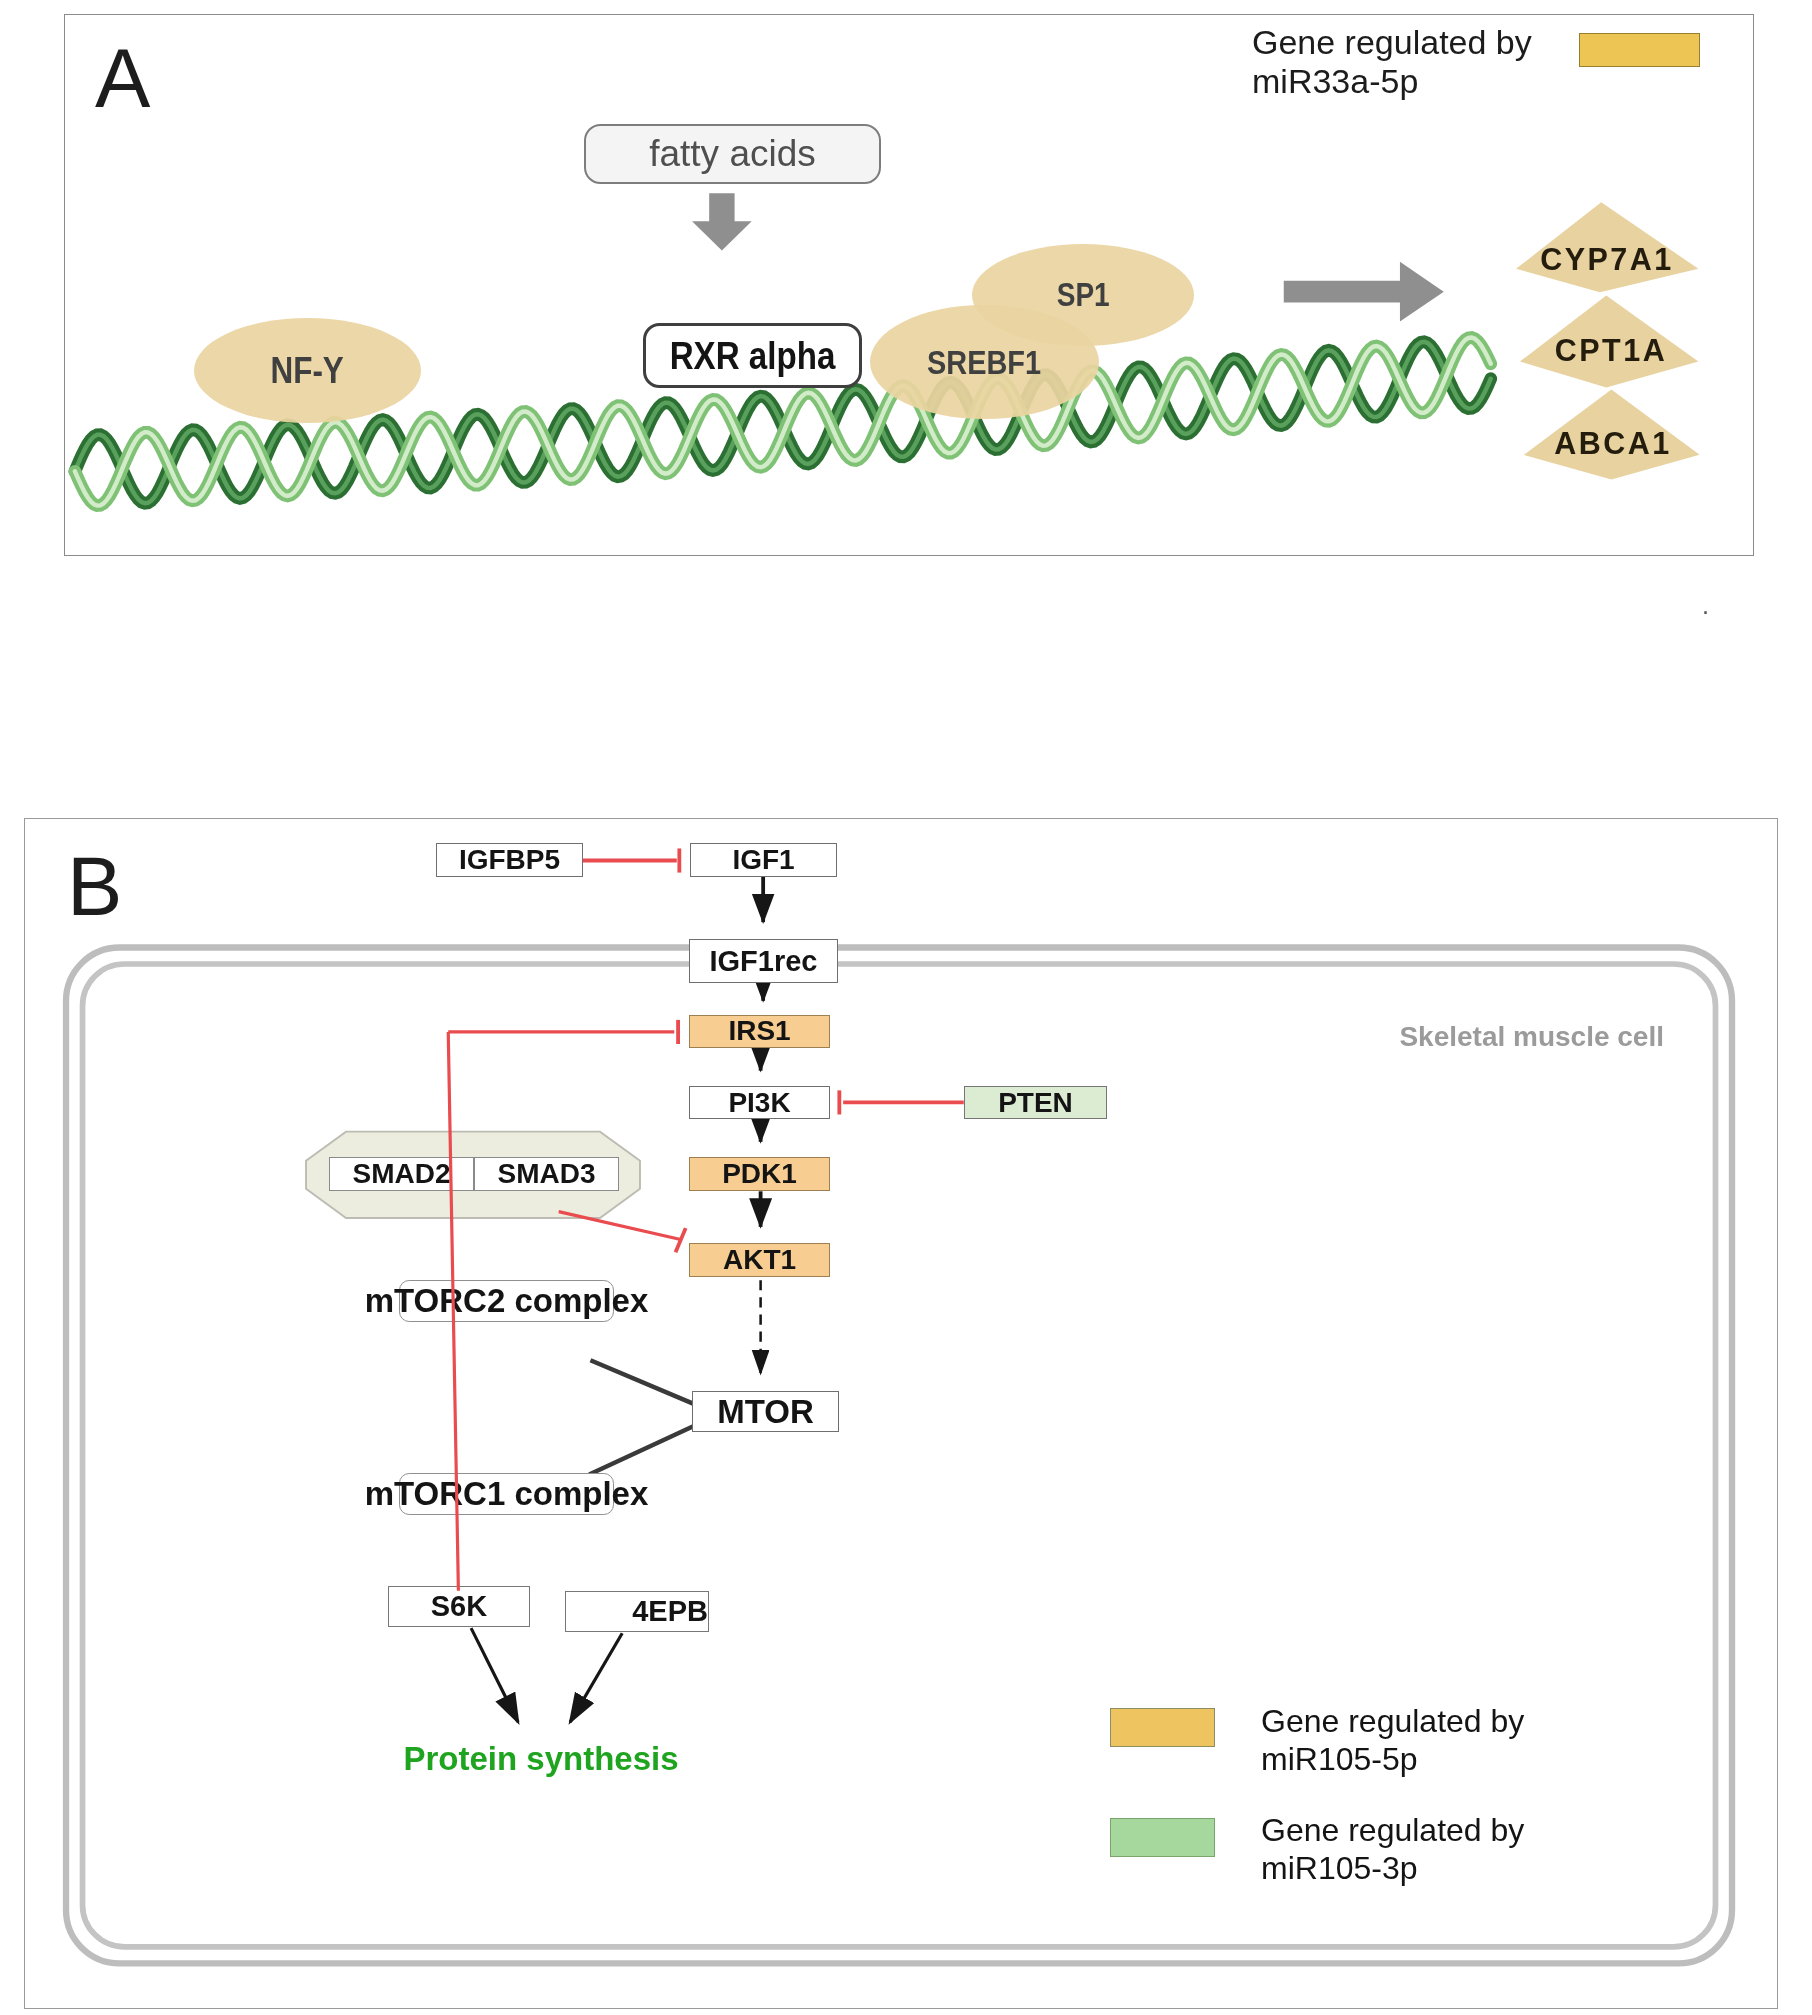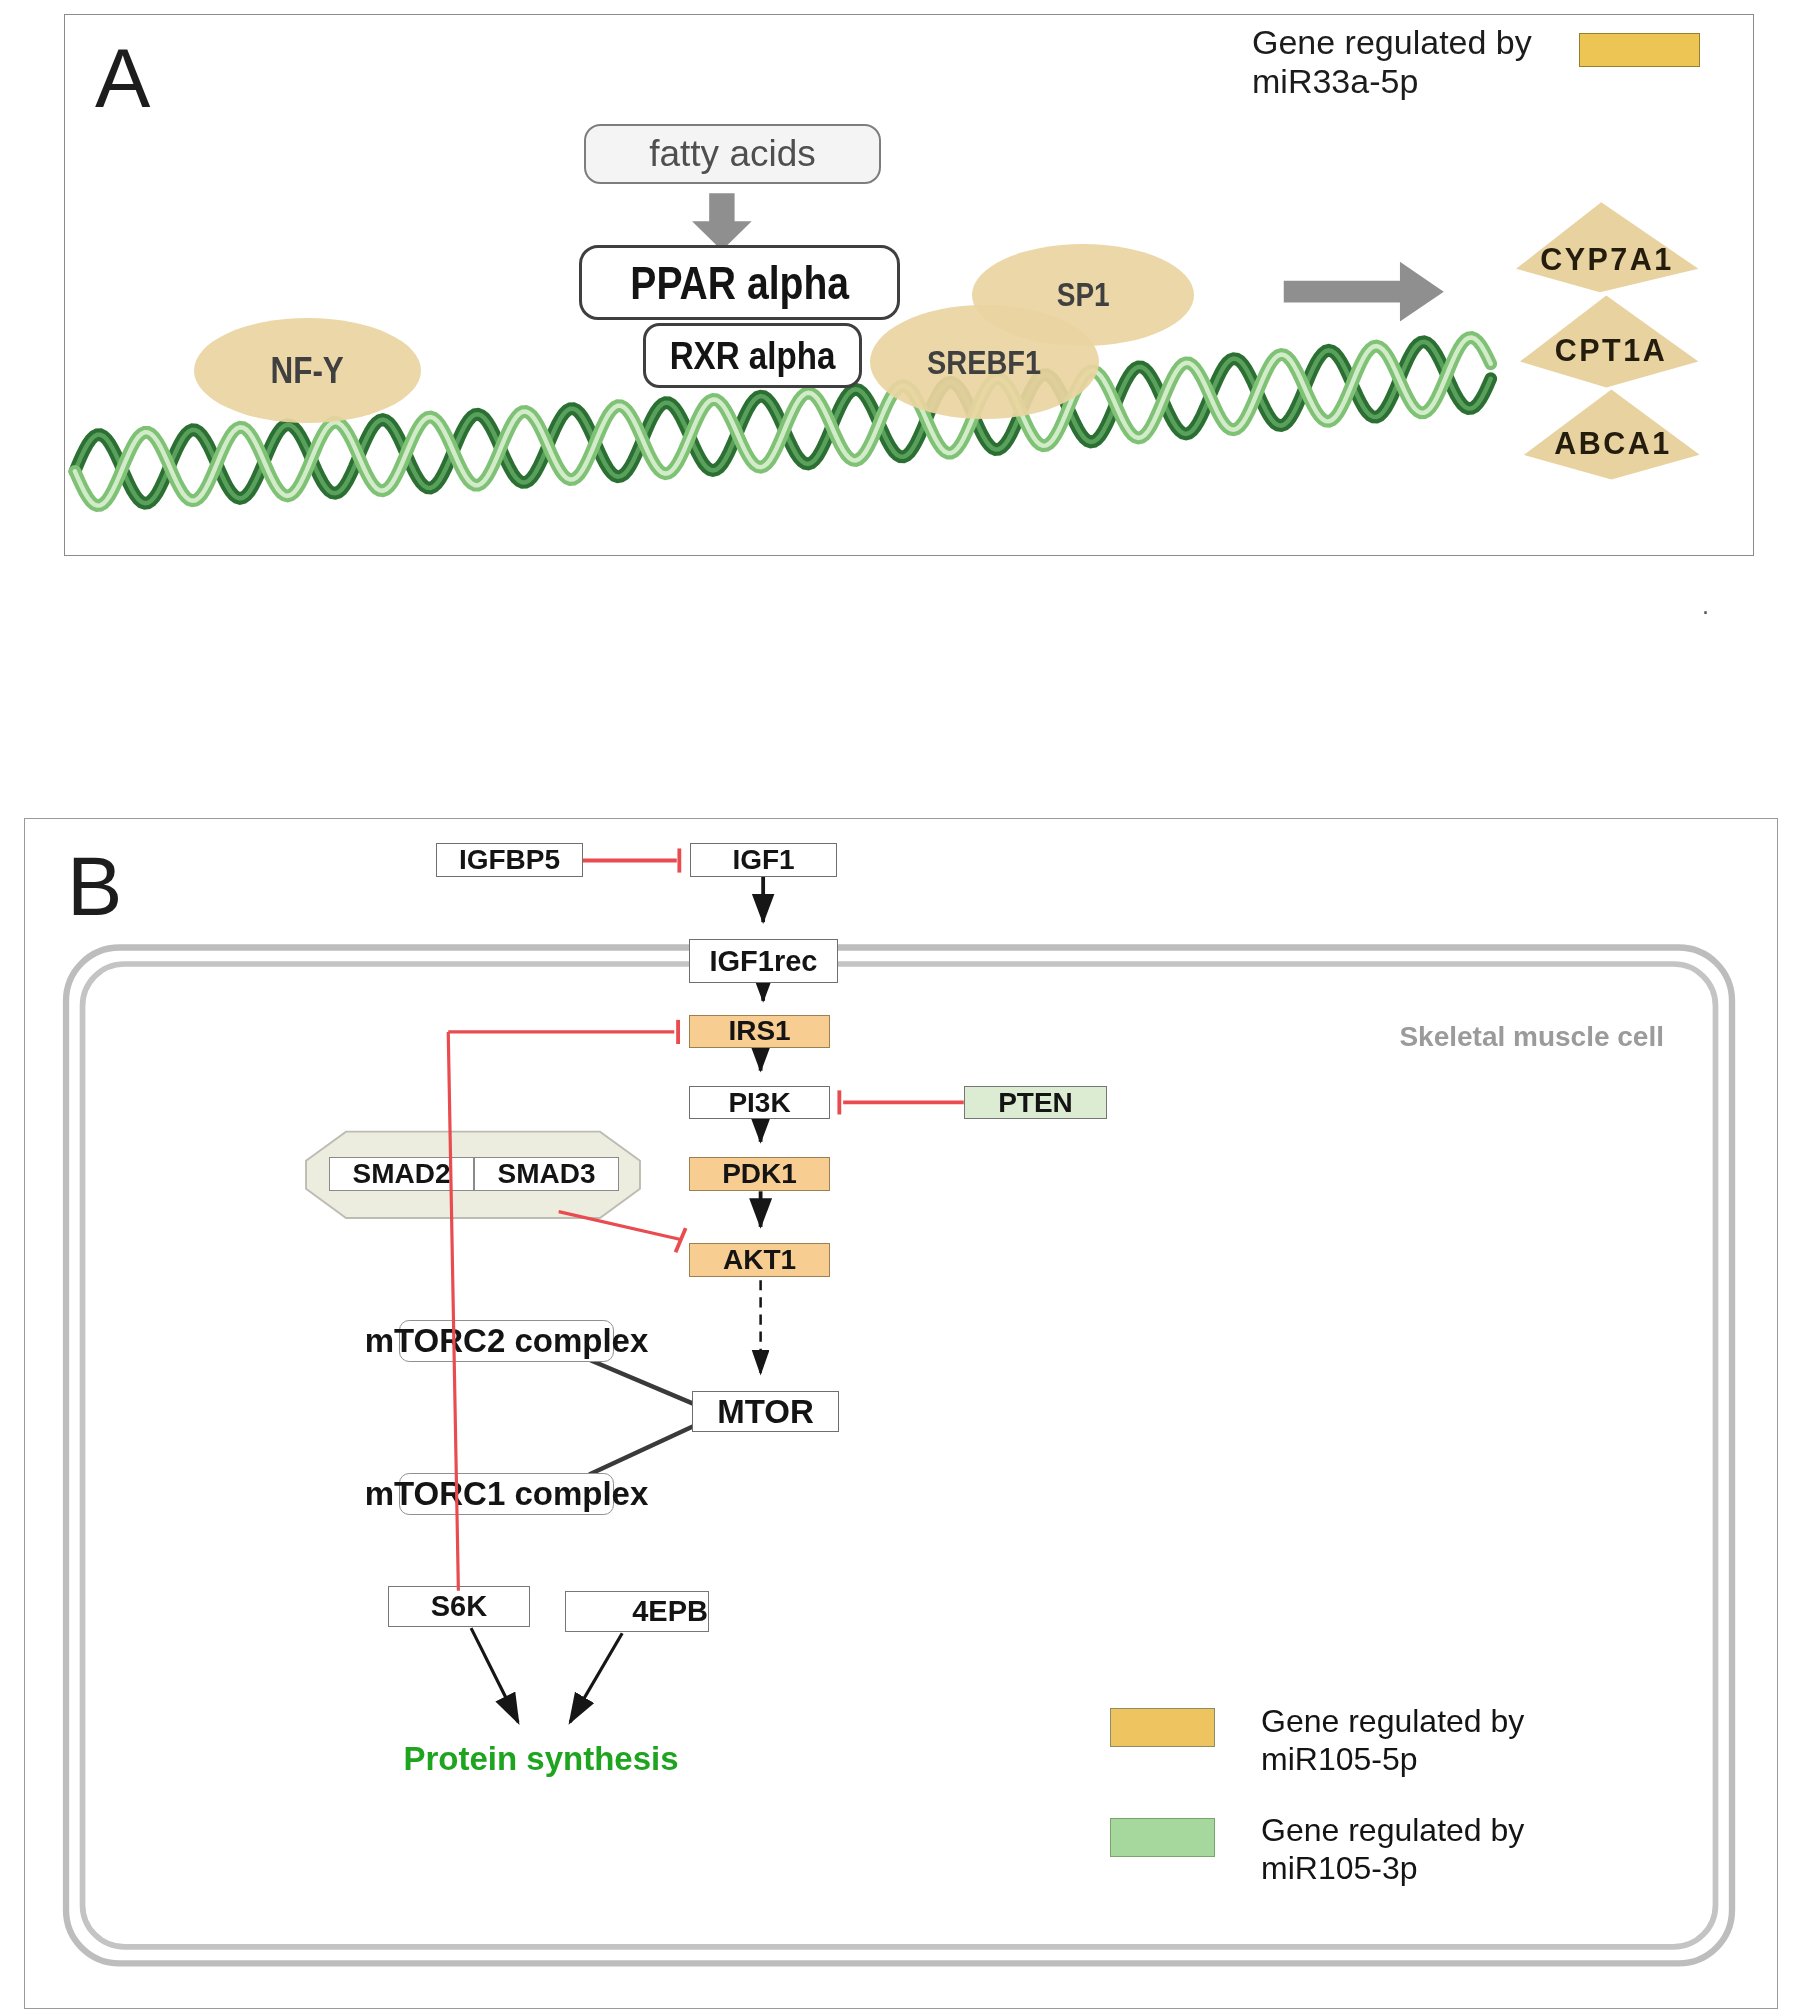--- a/index.html
+++ b/index.html
@@ -91,24 +91,20 @@
     <div>Gene regulated by</div>
     <div>miR33a-5p</div>
   </div>
   <div id="swatchA" class="legend-swatch"></div>
 
   <div class="node-box" style="left:584px;top:124px;width:297px;height:60px;border-radius:16.5px;
        background:#f4f4f4;border:2.5px solid #7d7d7d;font-weight:400;color:#4f4f4f;font-size:37px;">
     <span>fatty acids</span>
   </div>
 
-  <div class="node-box" style="left:579px;top:245px;width:321px;height:75px;border-radius:19px;
-       border:3.2px solid #3f3f3f;font-size:46px;">
-    <span class="cond">PPAR alpha</span>
-  </div>
 
   <div class="node-box" style="left:643px;top:323px;width:219px;height:65px;border-radius:16.5px;
        border:3.2px solid #3f3f3f;font-size:39px;">
     <span class="cond">RXR alpha</span>
   </div>
 
   <div class="ellipse" style="left:194px;top:318px;width:227px;height:105px;font-size:37px;">
     <span class="cond">NF-Y</span>
   </div>
   <div class="ellipse" style="left:972px;top:244px;width:222px;height:102px;font-size:33px;">
@@ -150,21 +146,21 @@
     </div>
   <div class="node-box" style="left:474px;top:1157px;width:145px;height:34px;border-color:#8a8a8a;">
     <span>SMAD3</span>
     </div>
   <div class="node-box orange" style="left:689px;top:1157px;width:141px;height:34px;">
     <span>PDK1</span>
     </div>
   <div class="node-box orange" style="left:689px;top:1243px;width:141px;height:34px;">
     <span>AKT1</span>
     </div>
-  <div class="node-box roundbox" style="left:399px;top:1320px;width:215px;height:42px;">
+  <div class="node-box roundbox" style="left:399px;top:1280px;width:215px;height:42px;">
     <span>mTORC2 complex</span>
     </div>
   <div class="node-box" style="left:692px;top:1391px;width:147px;height:41px;font-size:33px;">
     <span>MTOR</span>
     </div>
   <div class="node-box roundbox" style="left:399px;top:1473px;width:215px;height:42px;">
     <span>mTORC1 complex</span>
     </div>
   <div class="node-box" style="left:388px;top:1586px;width:142px;height:41px;font-size:29px;border-color:#777;text-align:right;">
     <span>S6K</span>

